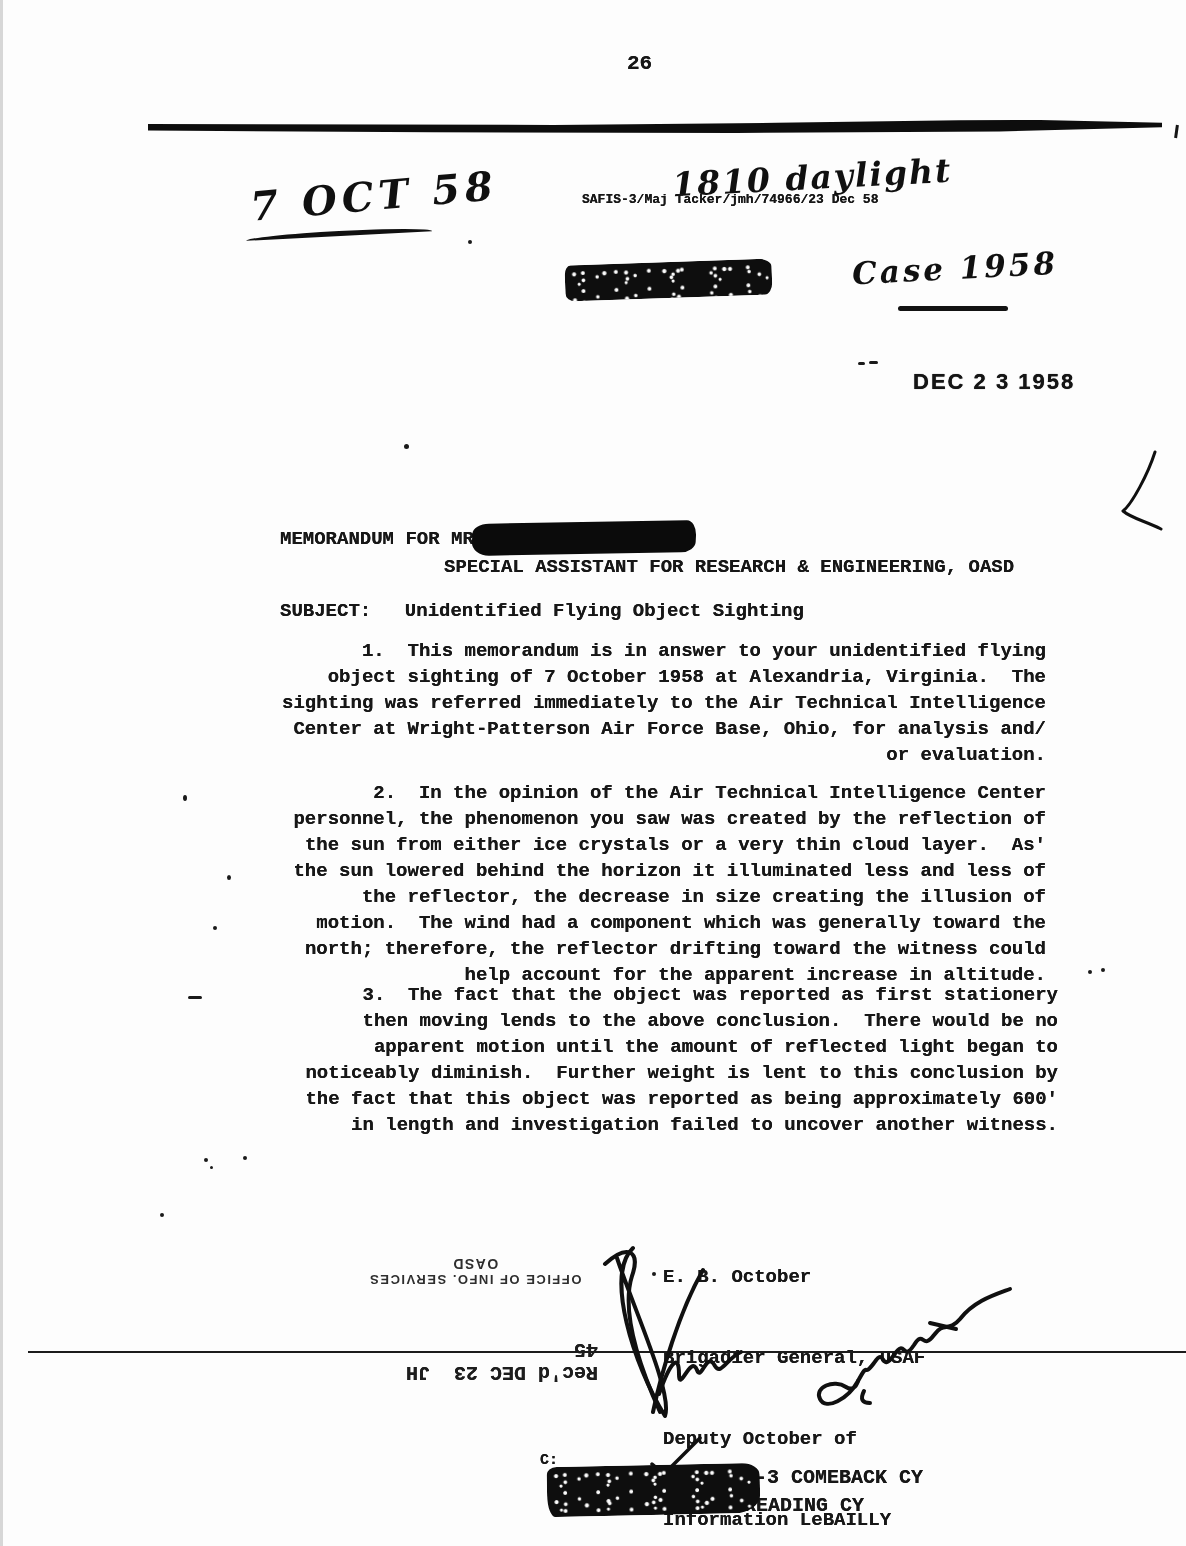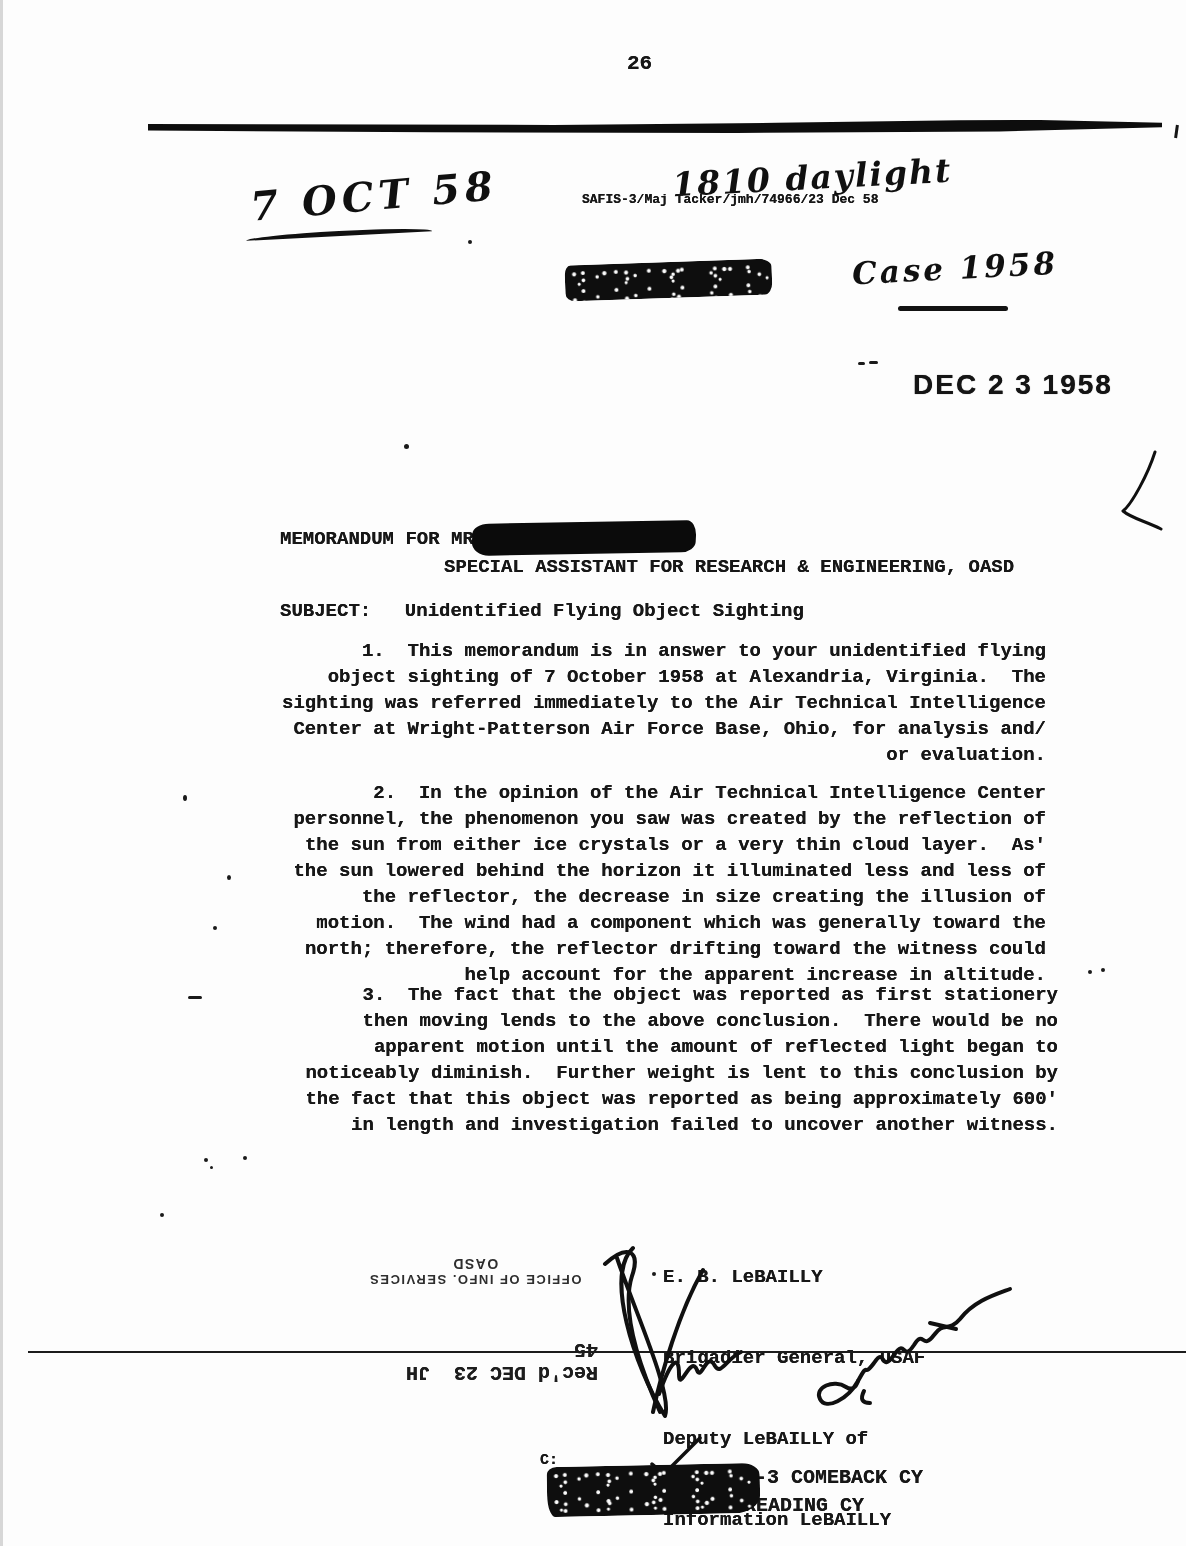--- a/index.html
+++ b/index.html
@@ -48,21 +48,21 @@
 
   <div class="abs speckled" style="left:565px;top:262px;width:207px;height:36px;transform:rotate(-2deg);
               border-radius:6px 14px 8px 10px/10px 8px 12px 8px;"></div>
 
   <div class="abs hand" style="left:852px;top:250px;font-size:31px;transform:rotate(-3deg);letter-spacing:3px;">Case 1958</div>
   <div class="abs" style="left:898px;top:306px;width:110px;height:5px;background:#131313;border-radius:3px;"></div>
 
   <div class="speck" style="left:858px;top:362px;width:7px;height:3px;border-radius:2px;"></div>
   <div class="speck" style="left:869px;top:361px;width:9px;height:3px;border-radius:2px;"></div>
 
-  <div class="abs stampfont" style="left:913px;top:369px;font-size:28px;letter-spacing:2px;text-shadow:0 0 .7px #000;">DEC 2 3 1958</div>
+  <div class="abs stampfont" style="left:913px;top:369px;font-size:22px;letter-spacing:2px;text-shadow:0 0 .7px #000;">DEC 2 3 1958</div>
 
   <svg class="abs ink" style="left:1115px;top:448px;" width="55" height="85" viewBox="0 0 55 85" stroke-width="3">
     <path d="M40,4 C33,26 17,56 8,63 C16,70 30,73 46,81"></path>
   </svg>
 
   <div class="speck" style="left:404px;top:444px;width:5px;height:5px;"></div>
   <div class="speck" style="left:468px;top:240px;width:4px;height:4px;"></div>
 
   <div class="abs mono" style="left:280px;top:528px;font-size:19px;">MEMORANDUM FOR MR.</div>
   <div class="abs redact" style="left:472px;top:522px;width:224px;height:32px;transform:rotate(-1deg) skewX(-4deg);
@@ -83,23 +83,23 @@
   <div class="speck" style="left:213px;top:926px;width:4px;height:4px;"></div>
   <div class="speck" style="left:188px;top:996px;width:14px;height:3px;border-radius:2px;"></div>
   <div class="speck" style="left:204px;top:1158px;width:4px;height:4px;"></div>
   <div class="speck" style="left:210px;top:1166px;width:3px;height:3px;"></div>
   <div class="speck" style="left:243px;top:1156px;width:4px;height:4px;"></div>
   <div class="speck" style="left:160px;top:1213px;width:4px;height:4px;"></div>
   <div class="speck" style="left:1088px;top:970px;width:4px;height:4px;"></div>
   <div class="speck" style="left:1101px;top:968px;width:4px;height:4px;"></div>
 
   <div class="abs mono" style="left:663px;top:1210px;font-size:19px;line-height:27px;">
-    <div>E. B. LeBAILLY</div>
+    <div>E. B. October</div>
     <div>Brigadier General, USAF</div>
-    <div>Deputy LeBAILLY of</div>
+    <div>Deputy October of</div>
     <div>Information LeBAILLY</div>
   </div>
   <div class="speck" style="left:652px;top:1272px;width:4px;height:4px;"></div>
 
   <div class="abs flipped" style="left:360px;top:1256px;width:230px;text-align:center;
               font-family:'Liberation Sans',sans-serif;font-weight:700;color:#2e2e2e;
               filter:blur(.4px);letter-spacing:1.5px;">
     <div style="font-size:13px;">OFFICE OF INFO. SERVICES</div>
     <div style="font-size:14px;">OASD</div>
   </div>

